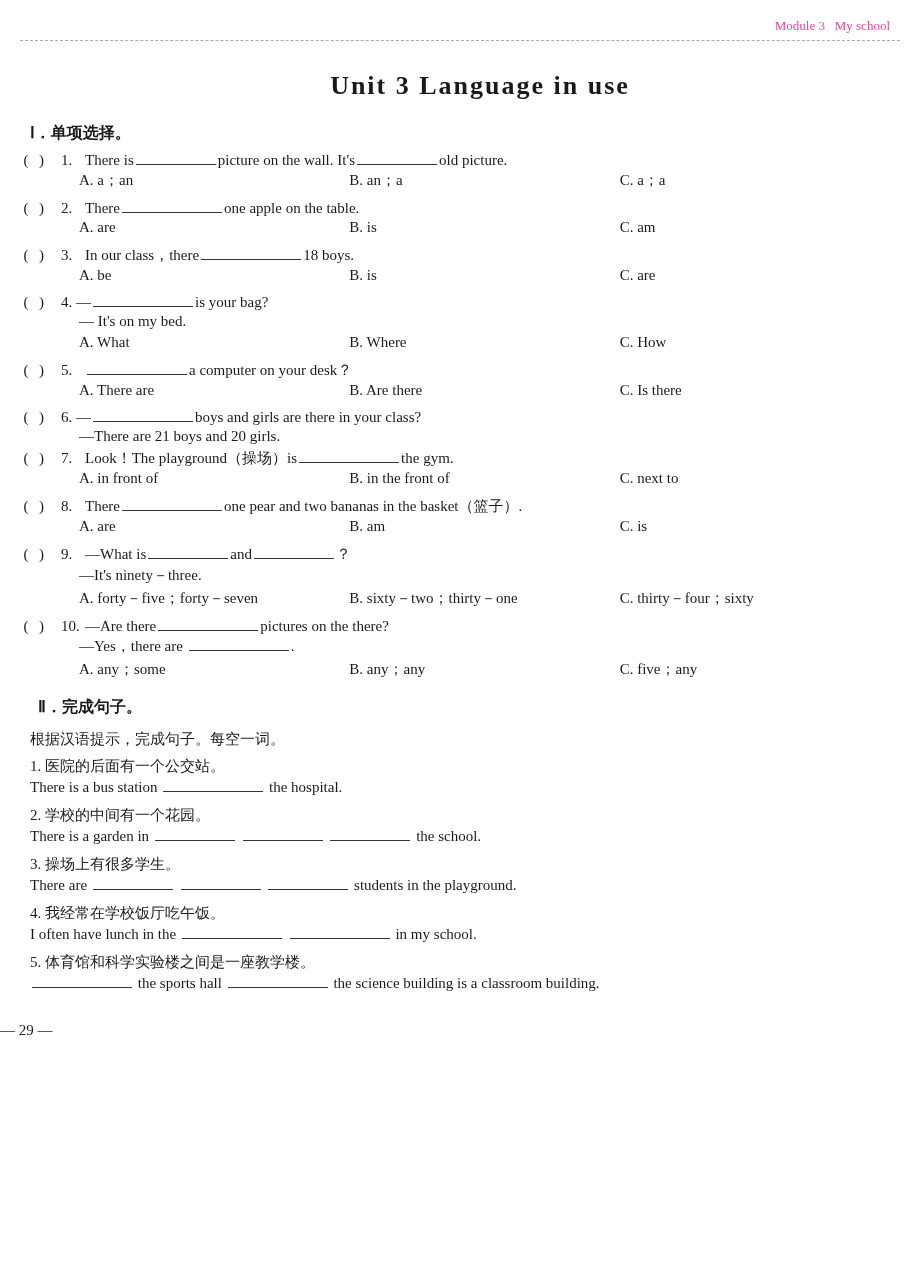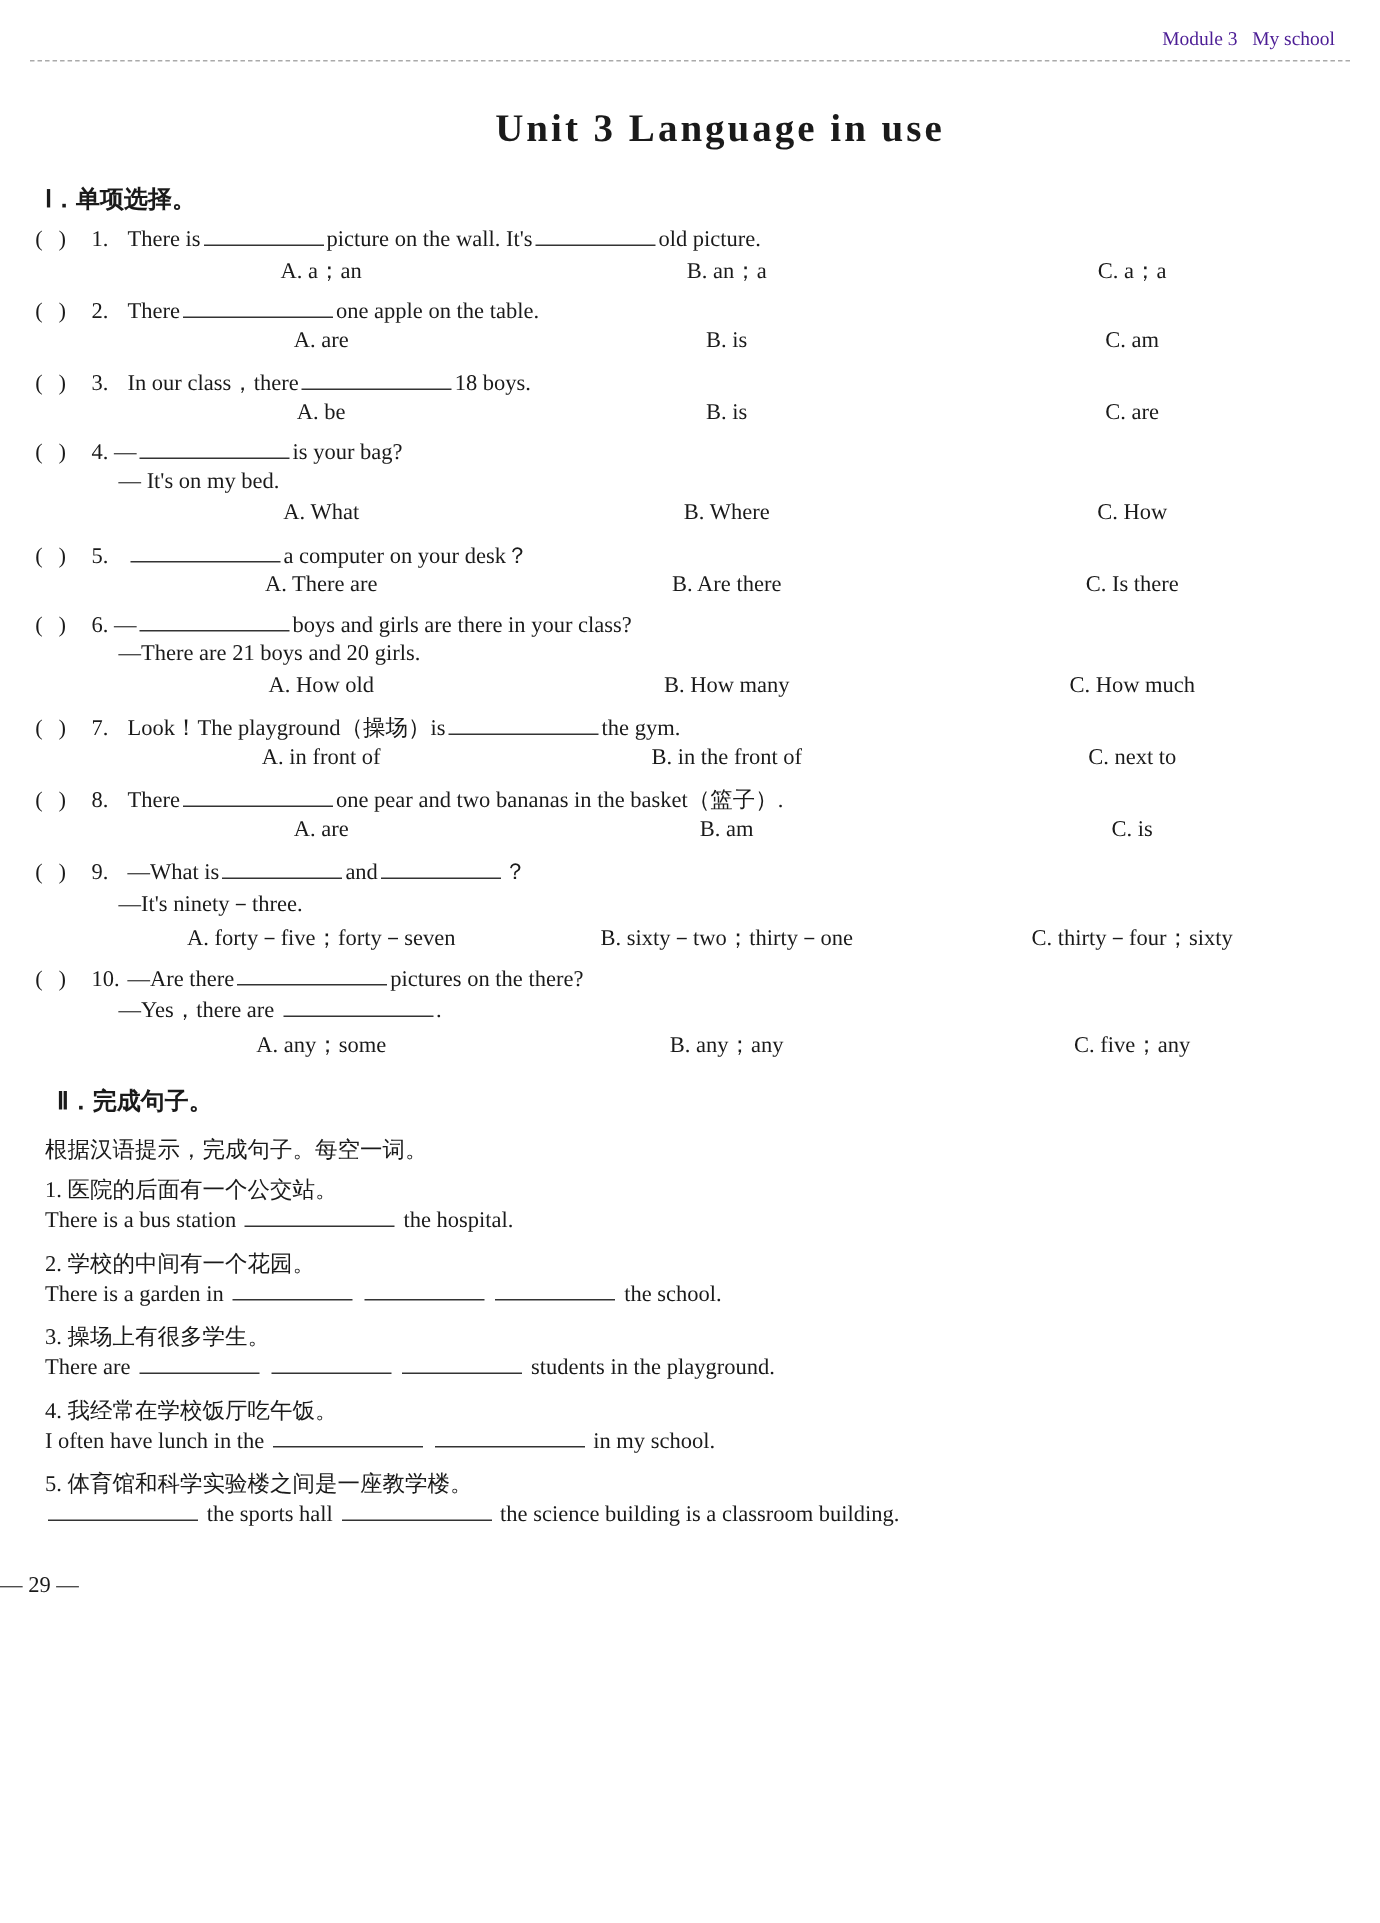--- a/index.html
+++ b/index.html
@@ -14,21 +14,21 @@
       font-family: "Times New Roman", "SimSun", serif;
       font-size: 15px;
       color: #1a1a1a;
       position: relative;
     }
     .header-bar {
       display: flex;
       justify-content: flex-end;
       padding: 18px 30px 0 30px;
       font-size: 13px;
-      color: #4c1d95;
+      color: #ec4899;
     }
     .dotted-divider {
       border: none;
       border-top: 1.5px dashed #aaa;
       margin: 6px 20px 0 20px;
     }
     .page-title {
       text-align: center;
       margin: 30px 0 22px 0;
       font-size: 26px;
@@ -73,21 +73,20 @@
       margin: 0 2px;
       vertical-align: baseline;
     }
     .blank-long {
       min-width: 100px;
     }
     .options-row {
       display: flex;
       margin: 0 0 10px 0;
       padding-left: 24px;
-      text-align: center;
     }
     .option {
       flex: 1;
       font-size: 15px;
     }
     .sub-answer {
       margin: 2px 0 4px 24px;
       font-size: 15px;
     }
     .section-ii {
@@ -218,25 +217,20 @@
 
   <div class="question-block">
     <div class="question-line">
       <span class="paren-left">(</span>
       <span class="paren-right">)</span>
       <span class="q-num">6. — </span>
       <span class="blank blank-long"></span>
       <span> boys and girls are there in your class?</span>
     </div>
     <div class="sub-answer">—There are 21 boys and 20 girls.</div>
-    <div class="options-row">
-      <span class="option">A. How old</span>
-      <span class="option">B. How many</span>
-      <span class="option">C. How much</span>
-    </div>
   </div>
 
   <div class="question-block">
     <div class="question-line">
       <span class="paren-left">(</span>
       <span class="paren-right">)</span>
       <span class="q-num">7. </span>
       <span>Look！The playground（操场）is </span>
       <span class="blank blank-long"></span>
       <span> the gym.</span>

